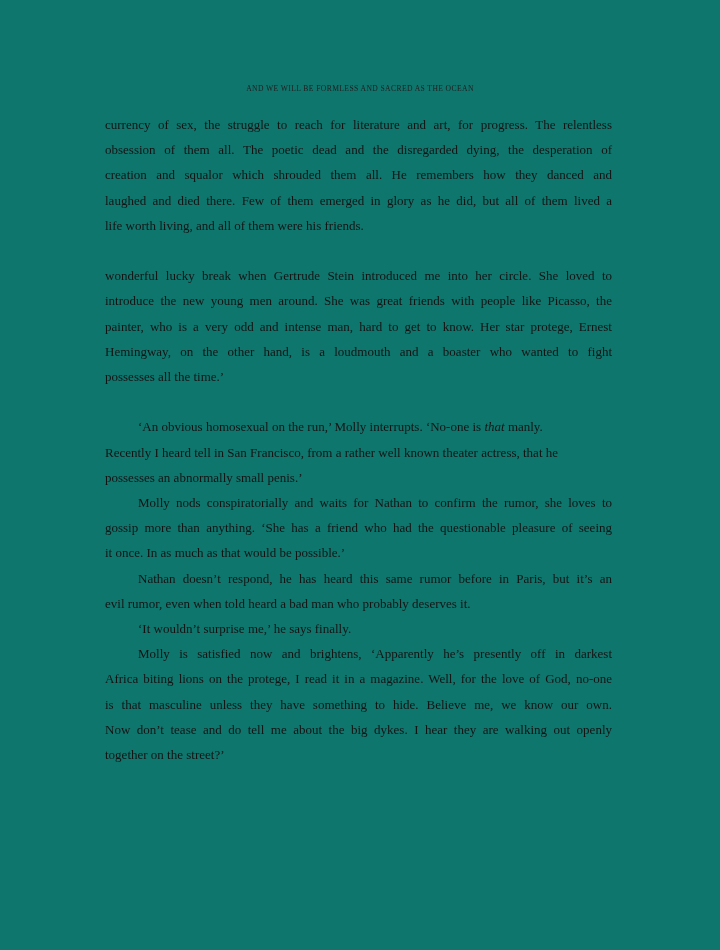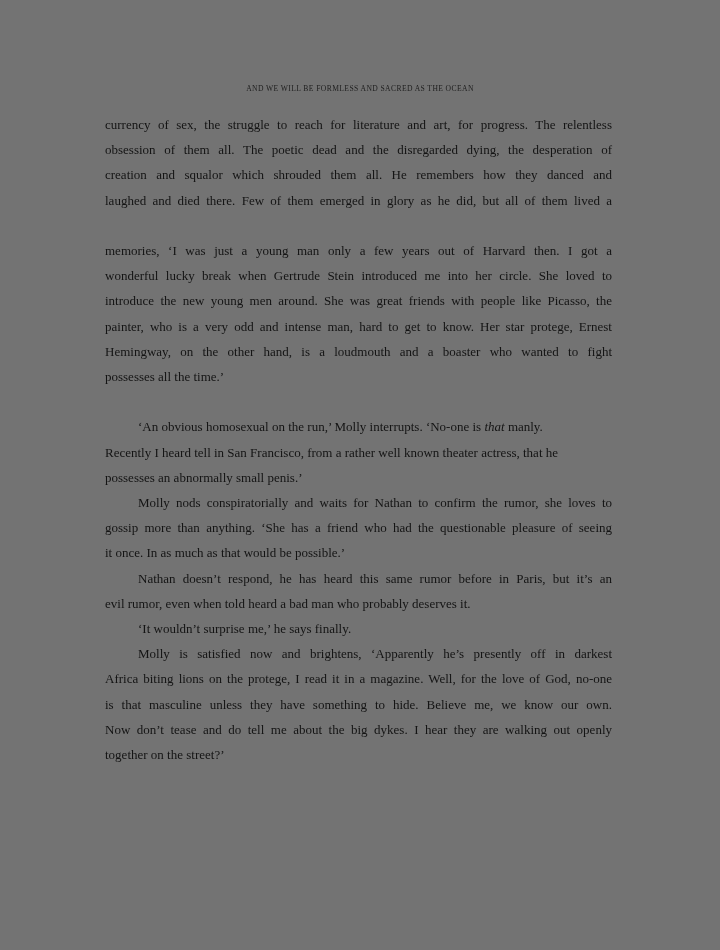--- a/index.html
+++ b/index.html
@@ -4,21 +4,21 @@
 <style>
   html, body {
     margin: 0;
     padding: 0;
     background: #ffffff;
   }
   .page {
     position: relative;
     width: 720px;
     height: 950px;
-    background: #737373;
+    background: #0f766e;
     overflow: hidden;
     font-family: "Liberation Serif", "DejaVu Serif", serif;
     color: #141414;
   }
   .running-header {
     position: absolute;
     top: 84px;
     left: 0;
     right: 0;
     text-align: center;
@@ -61,23 +61,23 @@
 <body>
 
 <div class="page">
   <div class="running-header">AND WE WILL BE FORMLESS AND SACRED AS THE OCEAN</div>
   <div class="content">
       <div class="paragraph">
         <div class="line just">currency of sex, the struggle to reach for literature and art, for progress. The relentless</div>
         <div class="line just">obsession of them all. The poetic dead and the disregarded dying, the desperation of</div>
         <div class="line just">creation and squalor which shrouded them all. He remembers how they danced and</div>
         <div class="line just">laughed and died there. Few of them emerged in glory as he did, but all of them lived a</div>
+        <div class="line">life worth living, and all of them were his friends.</div>
       </div>
       <div class="paragraph space-before">
-        <div class="line just">memories, ‘I was just a young man only a few years out of Harvard then. I got a</div>
         <div class="line just">wonderful lucky break when Gertrude Stein introduced me into her circle. She loved to</div>
         <div class="line just">introduce the new young men around. She was great friends with people like Picasso, the</div>
         <div class="line just">painter, who is a very odd and intense man, hard to get to know. Her star protege, Ernest</div>
         <div class="line just">Hemingway, on the other hand, is a loudmouth and a boaster who wanted to fight</div>
         <div class="line">possesses all the time.’</div>
       </div>
       <div class="paragraph space-before">
         <div class="line indent">‘An obvious homosexual on the run,’ Molly interrupts. ‘No-one is <em>that</em> manly.</div>
         <div class="line">Recently I heard tell in San Francisco, from a rather well known theater actress, that he</div>
         <div class="line">possesses an abnormally small penis.’</div>

